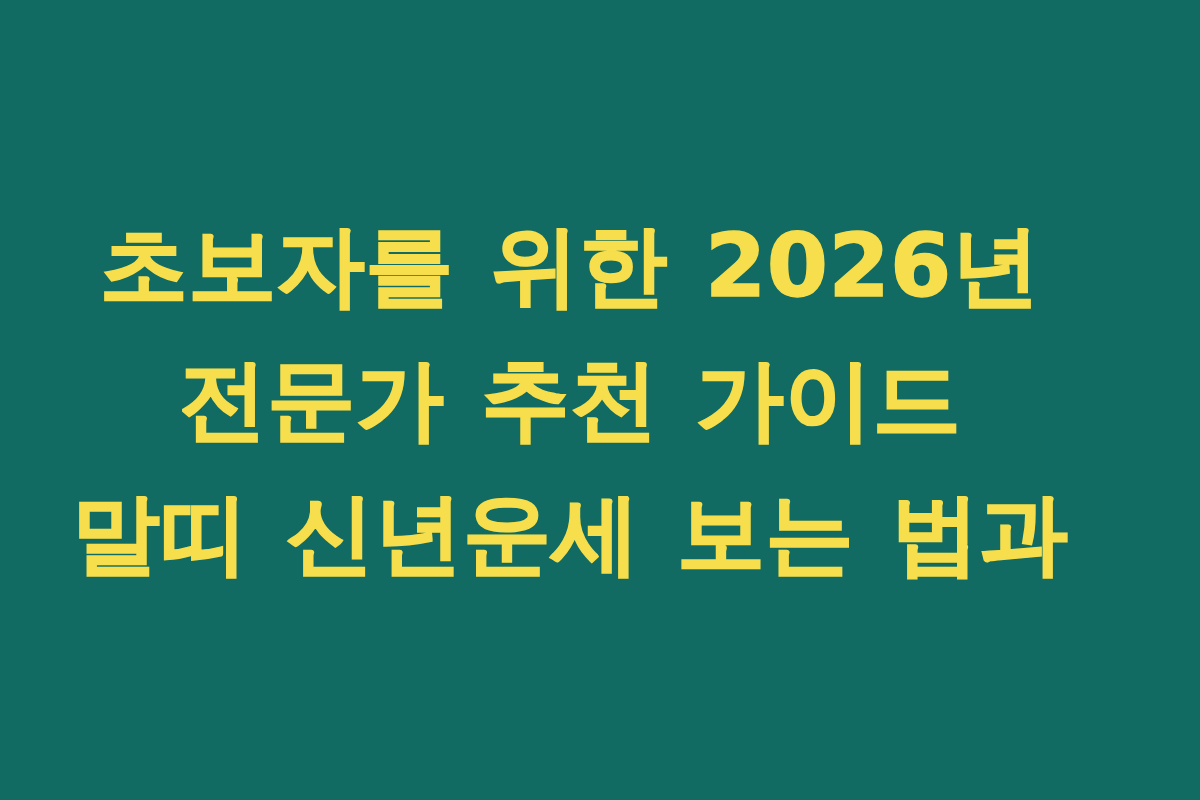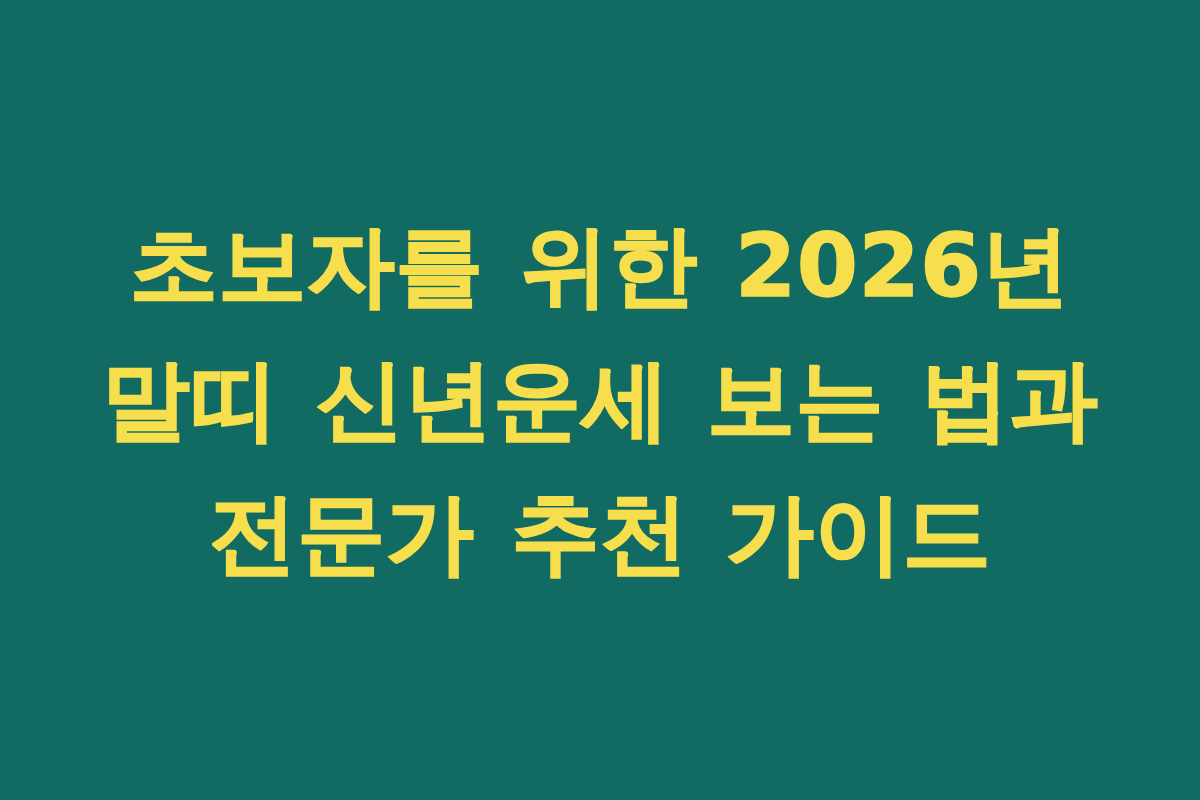--- a/index.html
+++ b/index.html
@@ -17,21 +17,21 @@
 
   
   .title-card {
     position: relative;
     box-sizing: border-box;
     width: 1200px;
     height: 800px;
     background: #116B62;
     display: flex;
     align-items: center;
-    justify-content: center;
+    justify-content: flex-start;
   }
 
   
   .headline {
     width: 1140px;
     margin: 0;
     padding: 0;
     text-align: center;
     color: #F6DE4C;
     font-family: "DejaVu Sans", "Liberation Sans", sans-serif;
@@ -54,18 +54,18 @@
 </style>
 </head>
 <body>
 
 <div class="title-card" style="background: rgb(17, 107, 98);">
 
   <h1 class="headline" style="color: rgb(246, 222, 76); -webkit-text-stroke: 1.5px rgb(246, 222, 76);">
 
     <span class="headline-line">초보자를 위한 2026년</span>
 
+    <span class="headline-line">전문가 추천 가이드</span>
+
     <span class="headline-line">말띠 신년운세 보는 법과</span>
-
-    <span class="headline-line">전문가 추천 가이드</span>
 
   </h1>
 </div>
 
 </body></html>

